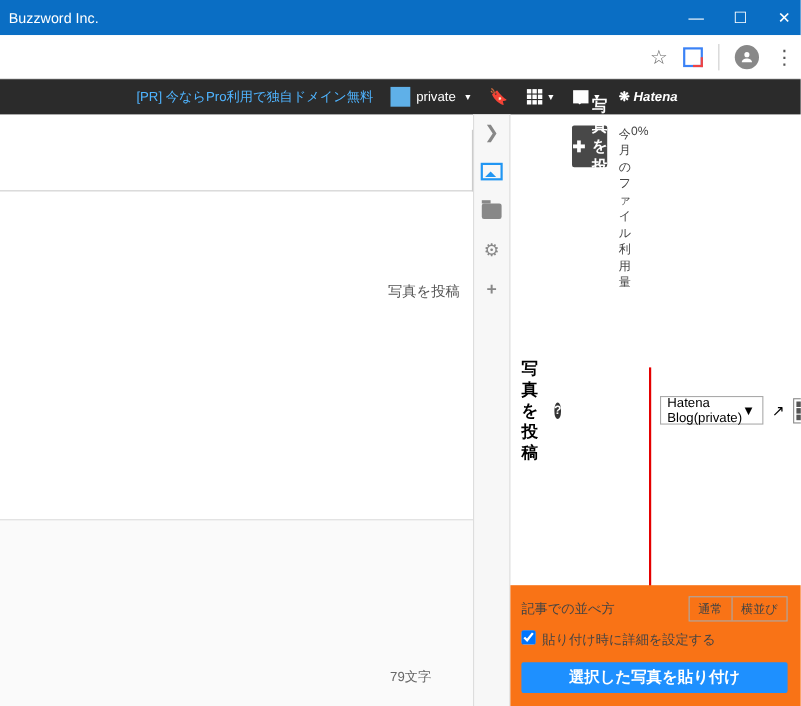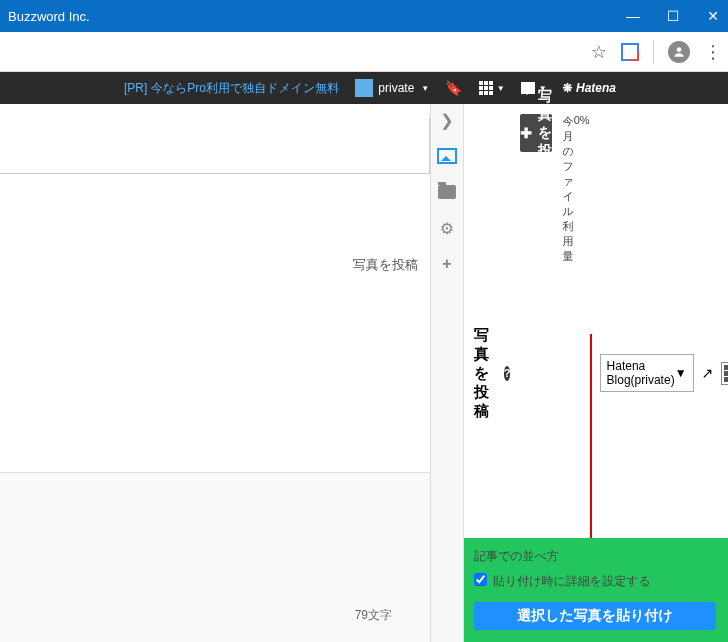--- a/index.html
+++ b/index.html
@@ -50,36 +50,36 @@
   .ic-folder::before { content: ""; position: absolute; top: -3px; left: 0; width: 8px; height: 3px; background: #888; }
   .ic-gear { font-size: 18px; }
   .ic-plus { font-size: 18px; font-weight: bold; }
 
   .right-col { width: 264px; padding: 10px 12px 10px 10px; display: flex; flex-direction: row; gap: 10px; position: relative; }
   .panel-title { font-size: 15px; font-weight: bold; display: flex; align-items: center; gap: 6px; }
   .help-circle { width: 15px; height: 15px; border-radius: 50%; background: #333; color: #fff; font-size: 11px; display: flex; align-items: center; justify-content: center; }
   .upload-btn { background: #484848; color: #fff; height: 38px; display: flex; align-items: center; justify-content: center; font-size: 14px; font-weight: bold; gap: 6px; border-radius: 2px; }
   .usage-row { display: flex; justify-content: space-between; font-size: 11px; color: #444; }
   .filter-row { display: flex; align-items: center; gap: 8px; }
-  .select-box { flex: 1; border: 1px solid #aaa; height: 38px; font-size: 12px; padding: 0 6px; display: flex; align-items: center; justify-content: space-between; }
+  .select-box { flex: 1; border: 1px solid #aaa; height: 26px; font-size: 12px; padding: 0 6px; display: flex; align-items: center; justify-content: space-between; }
   .ext-icon { font-size: 14px; }
   .big-grid { display: inline-grid; grid-template-columns: repeat(3,5px); grid-template-rows: repeat(3,5px); gap: 1px; border: 1px solid #888; padding: 2px; }
   .big-grid span { background: #555; }
 
   .thumbs-wrap { border: 2px solid #e40000; padding: 4px; display: flex; gap: 4px; }
   .thumb { flex: 1; border: 3px solid #1e90ff; padding: 2px; position: relative; }
   .thumb-img { width: 100%; height: 52px; background: linear-gradient(135deg, #7a8970 0%, #4a5040 100%); position: relative; overflow: hidden; }
   .thumb-img::after { content: ""; position: absolute; inset: 0; background: radial-gradient(ellipse at 40% 70%, rgba(200,190,170,0.5) 0%, transparent 50%); }
   .thumb-badge { position: absolute; top: 2px; right: 2px; background: #1e90ff; color: #fff; width: 16px; height: 16px; font-size: 11px; display: flex; align-items: center; justify-content: center; }
 
   .callout-vert { position: absolute; left: 126px; top: 230px; width: 2px; height: 220px; background: #e40000; }
   .callout-arrow { position: absolute; left: 120px; top: 446px; width: 0; height: 0; border: 7px solid transparent; border-top-color: #e40000; }
   .callout-box { position: absolute; left: 4px; top: 460px; right: 8px; height: 170px; border: 2px solid #e40000; pointer-events: none; }
 
-  .bottom-panel { position: absolute; bottom: 0; left: 0; right: 0; padding: 10px 12px 12px 10px; background: #22c55e; }
+  .bottom-panel { position: absolute; bottom: 0; left: 0; right: 0; padding: 10px 12px 12px 10px; background: #f97316; }
   .arrange-row { display: flex; align-items: center; justify-content: space-between; font-size: 12px; color: #444; margin-bottom: 8px; }
   .arrange-btns { display: flex; border: 1px solid #aaa; }
   .arrange-btn { padding: 3px 8px; font-size: 11px; border-right: 1px solid #aaa; }
   .arrange-btn:last-child { border-right: none; }
   .check-row { display: flex; align-items: flex-start; gap: 6px; font-size: 12px; color: #444; margin-bottom: 12px; }
   .check-row input { width: 13px; height: 13px; }
   .paste-btn { background: #1e90ff; color: #fff; height: 28px; display: flex; align-items: center; justify-content: center; font-size: 14px; font-weight: bold; border-radius: 2px; }
 </style>
 </head>
 <body>
@@ -210,20 +210,24 @@
       </div>
     </div>
 
     <div class="callout-vert"></div>
     <div class="callout-arrow"></div>
     <div class="callout-box"></div>
 
     <div class="bottom-panel">
       <div class="arrange-row">
         <span>記事での並べ方</span>
+        <div class="arrange-btns">
+          <span class="arrange-btn">通常</span>
+          <span class="arrange-btn">横並び</span>
+        </div>
       </div>
       <label class="check-row">
         <input type="checkbox" checked="" style="">
         <span>貼り付け時に詳細を設定する</span>
       </label>
       <div class="paste-btn">
         <span>選択した写真を貼り付け</span>
       </div>
     </div>
   </div>

